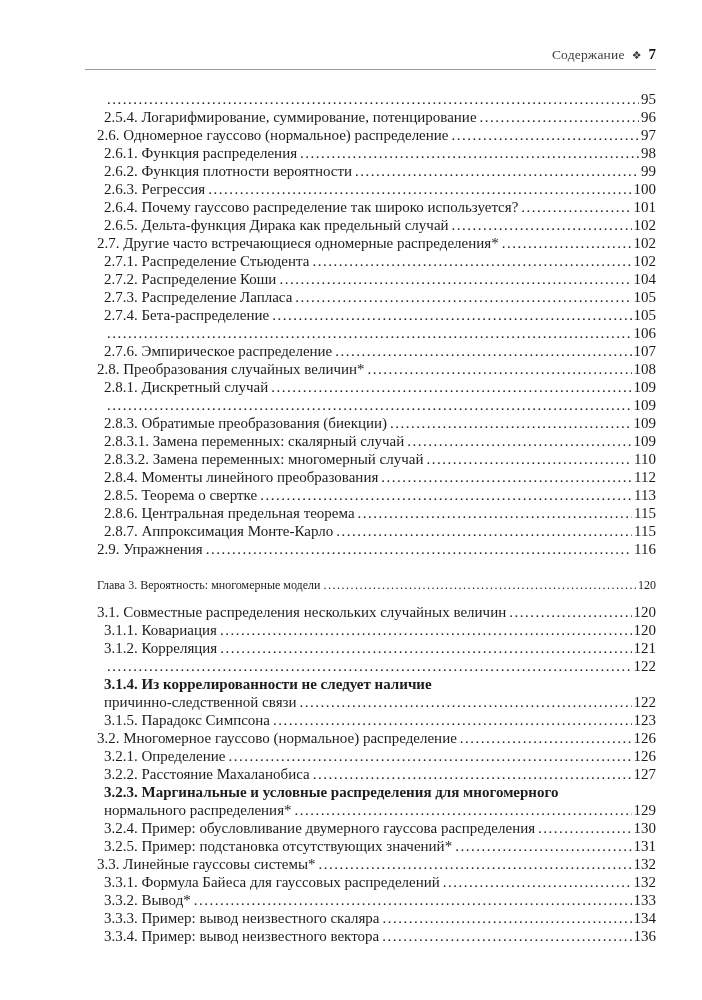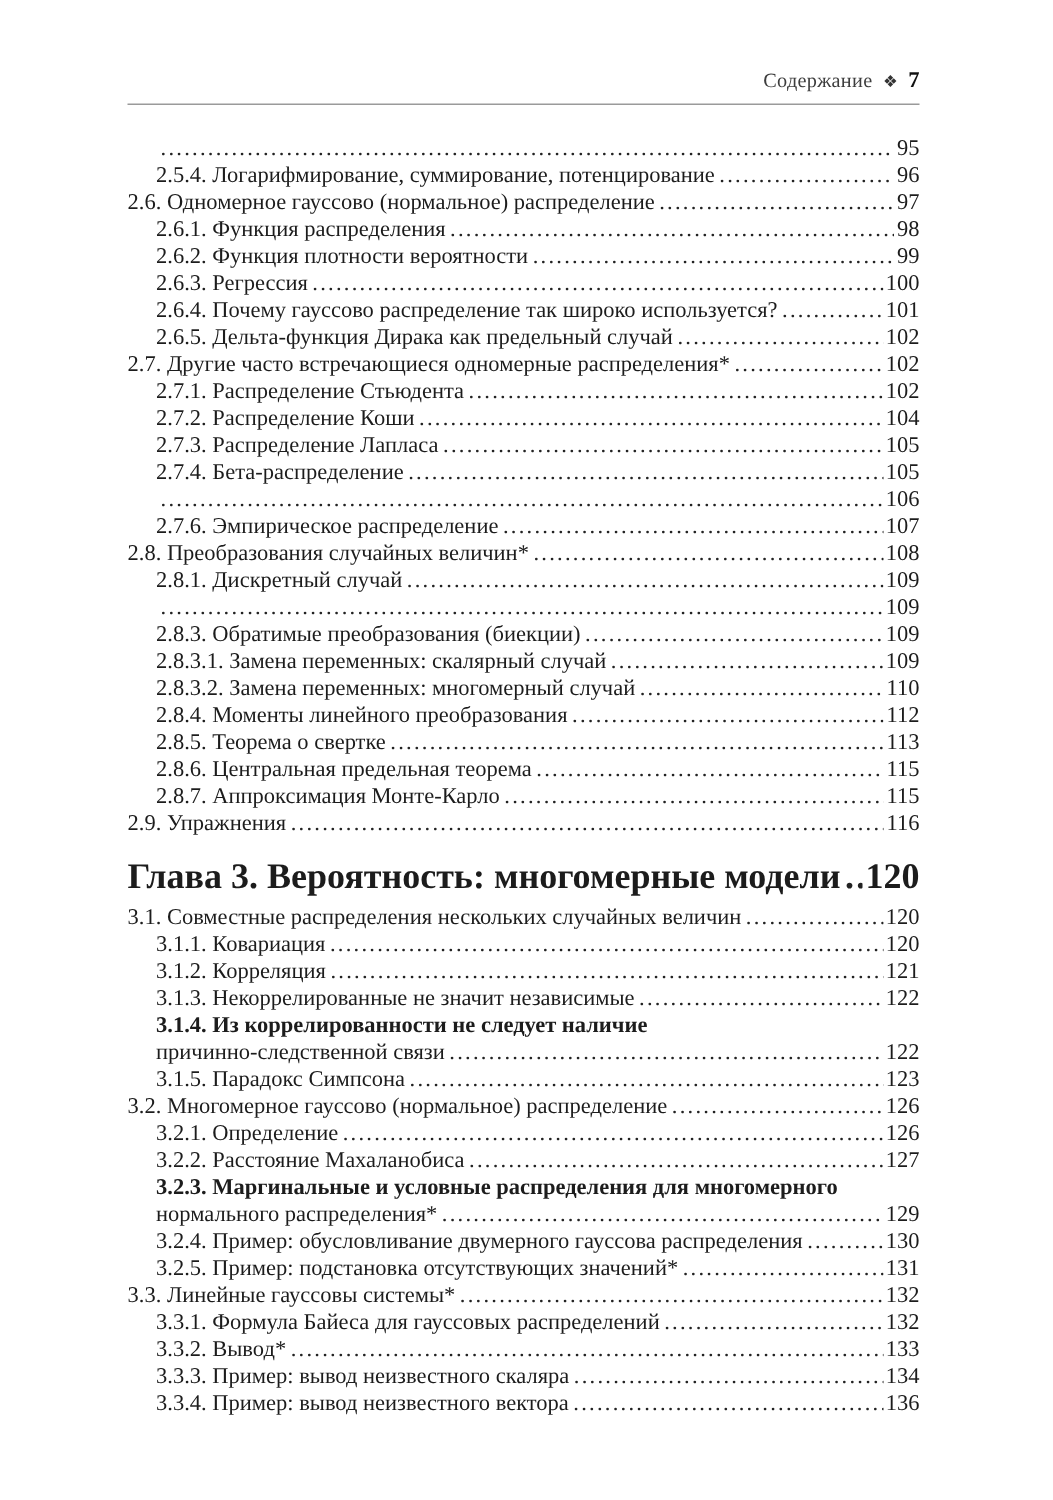--- a/index.html
+++ b/index.html
@@ -6,21 +6,21 @@
   html, body { width: 702px; height: 1000px; }
   body {
     background: #ffffff;
     color: #1c1c1c;
     font-family: "Liberation Serif", "DejaVu Serif", serif;
     overflow: hidden;
   }
   .page {
     width: 702px;
     height: 1000px;
-    padding: 46px 89px 0 85px;
+    padding: 46px 46px 0 85px;
   }
   .page-header {
     display: flex;
     justify-content: flex-end;
     align-items: baseline;
     font-size: 13.5px;
     color: #3d3d3d;
     padding-bottom: 6px;
   }
   .page-header .hdr-title { letter-spacing: 0.2px; }
@@ -34,26 +34,26 @@
     font-size: 15px;
     color: #111111;
   }
   .rule {
     border: 0;
     border-top: 1px solid #9a9a9a;
     margin: 0 0 20px 0;
   }
   .toc { font-size: 15px; line-height: 18px; }
   .entry { }
-  .entry.lv1 { margin-left: 0; }
+  .entry.lv1 { margin-left: 12px; }
   .entry.lv2 { margin-left: 19px; }
   .entry.lv3 { margin-left: 19px; }
   .entry.chapter {
-    font-weight: bold;
-    font-size: 24px;
+    font-weight: normal;
+    font-size: 12px;
     line-height: 22px;
     margin-top: 16px;
     margin-bottom: 7px;
   }
   .row {
     display: flex;
     align-items: baseline;
     width: 100%;
   }
   .title { white-space: nowrap; }
@@ -281,21 +281,20 @@
       </div>
       <div class="entry lv2">
         <div class="row">
           <span class="title">3.1.2. Корреляция</span>
           <span class="dots">............................................................................................................................................................................................................................</span>
           <span class="pg">121</span>
         </div>
       </div>
       <div class="entry lv2">
         <div class="row">
-          <span class="title">3.1.3. Некоррелированные не значит независимые</span>
           <span class="dots">............................................................................................................................................................................................................................</span>
           <span class="pg">122</span>
         </div>
       </div>
       <div class="entry lv2">
         <div class="wrapline">3.1.4. Из коррелированности не следует наличие</div>
         <div class="row">
           <span class="title">причинно-следственной связи</span>
           <span class="dots">............................................................................................................................................................................................................................</span>
           <span class="pg">122</span>

